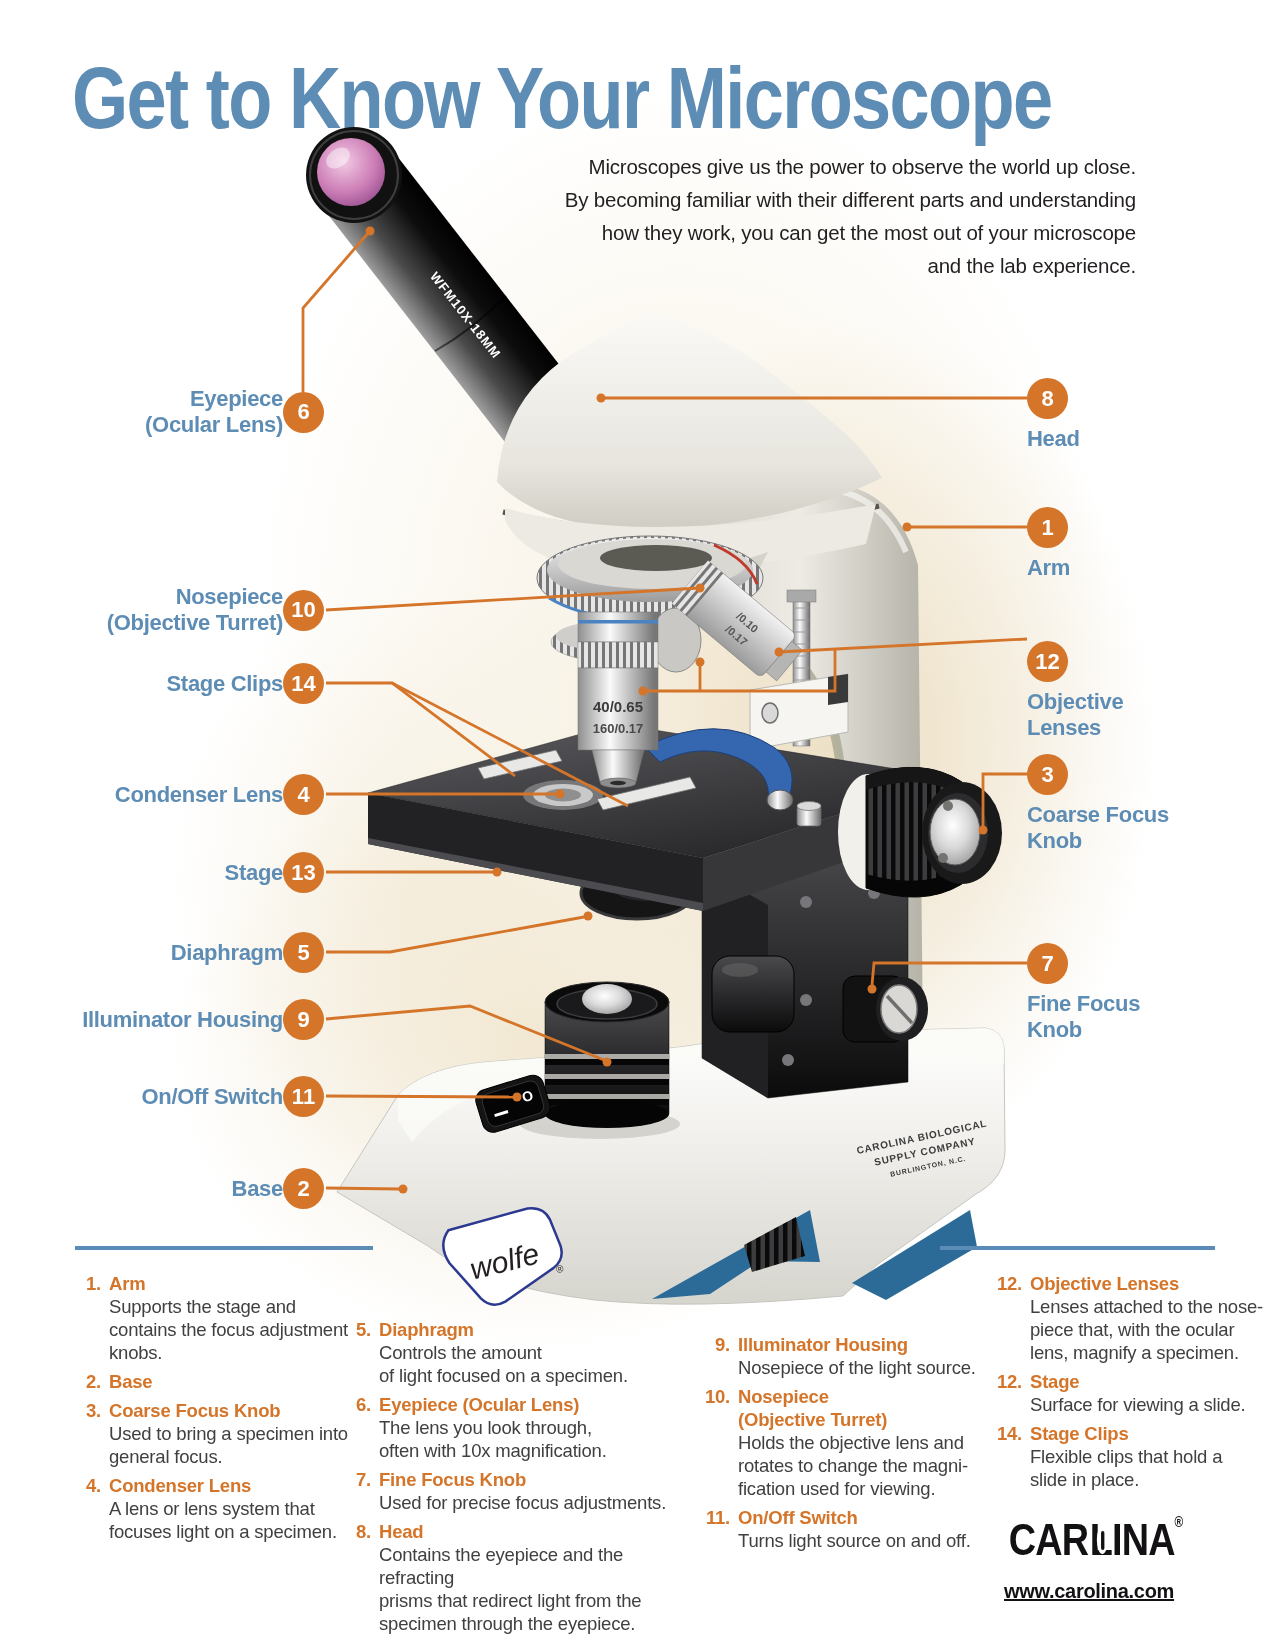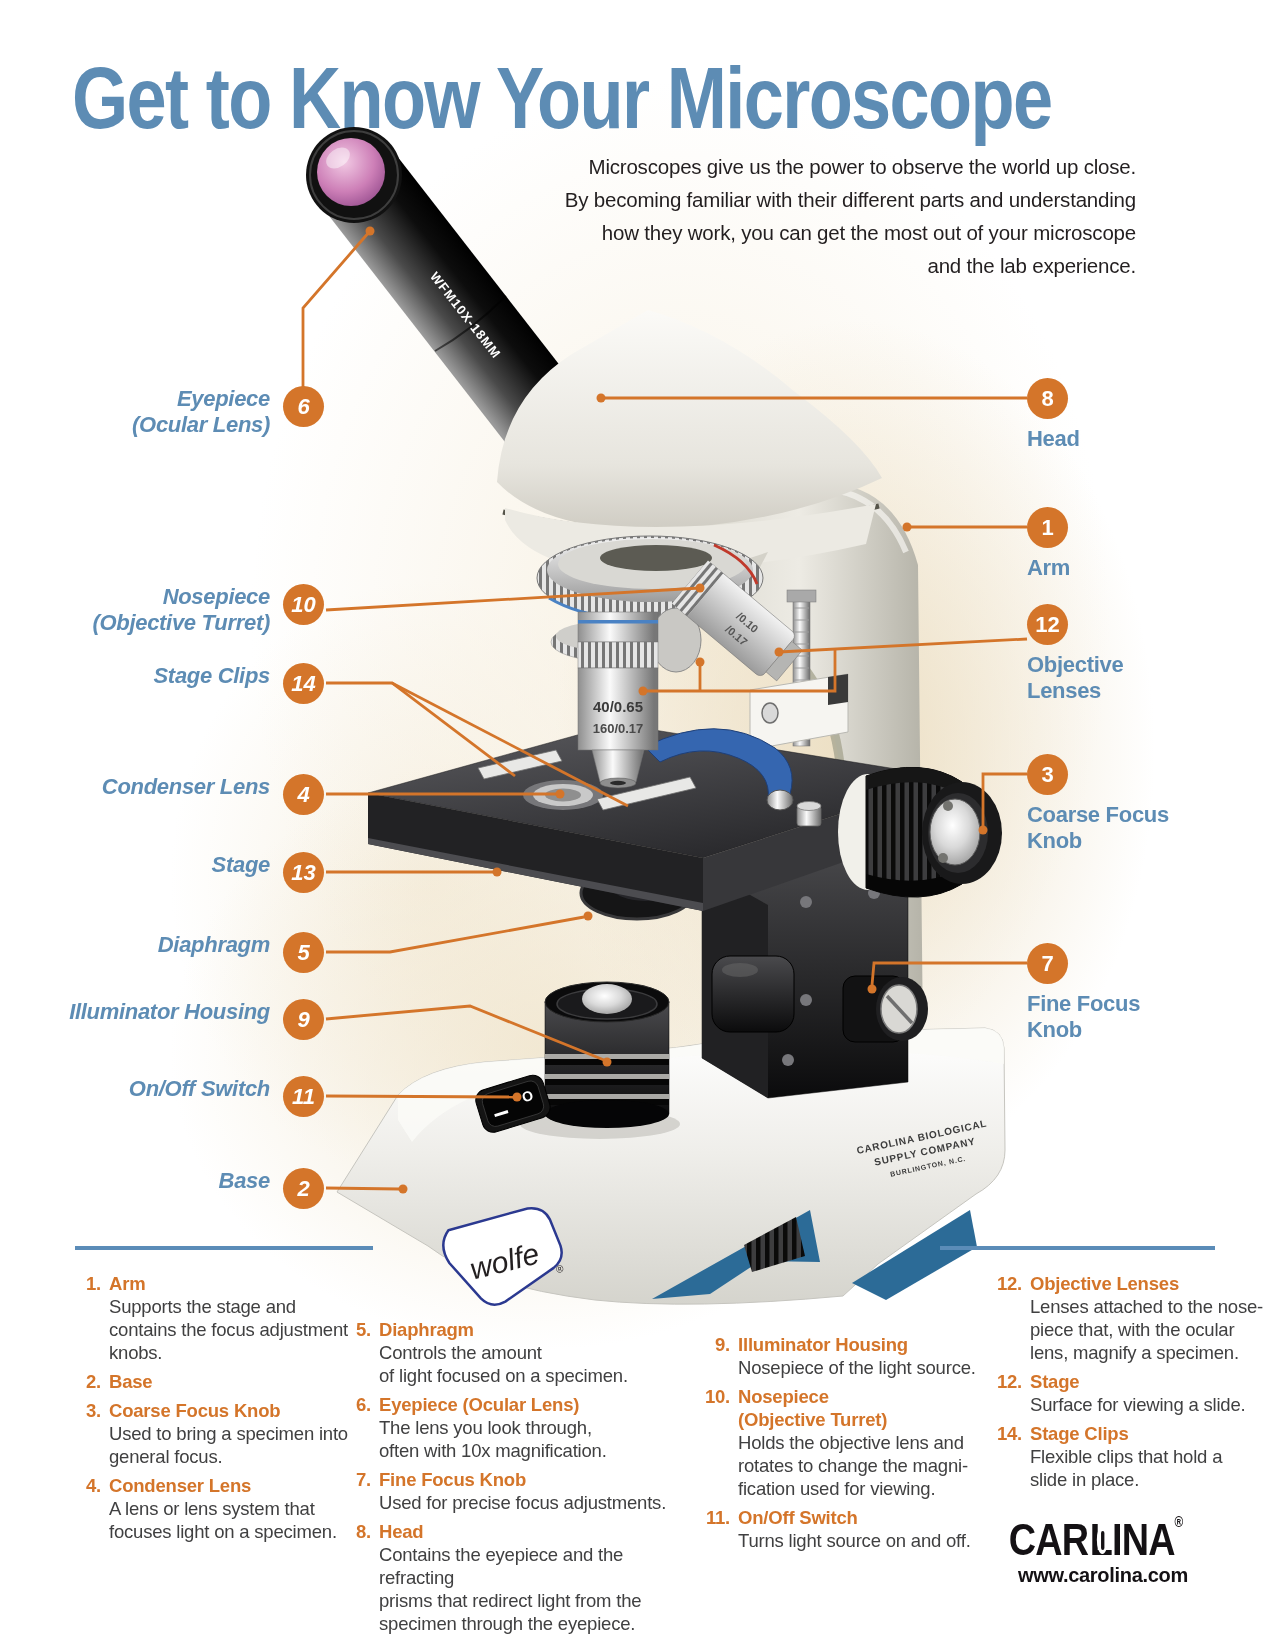--- a/index.html
+++ b/index.html
@@ -19,22 +19,22 @@
     position:absolute; left:72px; top:48px; font-size:88px; font-weight:bold;
     color:#5d8cb4; letter-spacing:-2px; white-space:nowrap;
     transform:scaleX(0.82); transform-origin:left top; line-height:100px;
   }
   .intro {
     position:absolute; left:436px; top:150px; width:700px; text-align:right;
     font-size:20.5px; line-height:33px; color:#231f20; letter-spacing:-0.2px; font-weight:500;
   }
   svg.scope { position:absolute; left:0; top:0; }
   .callout-row {
-    position:absolute; left:0; width:324px; display:flex; align-items:flex-start;
-    justify-content:flex-end; gap:13px;font-style:italic;
+    position:absolute; left:0; width:324px; display:flex; align-items:center;
+    justify-content:flex-end; 
   }
   .callout-label-left {
     color:#5d8cb4; font-weight:bold; font-size:22px; line-height:26px;
     text-align:right; white-space:pre-line; letter-spacing:-0.3px;
   }
   .badge {
     flex:0 0 41px; width:41px; height:41px; border-radius:50%; background:#d4752a;
     color:#fff; font-size:22px; font-weight:bold; display:flex; align-items:center;
     justify-content:center; box-sizing:border-box;
   }
@@ -48,31 +48,31 @@
   .divider { position:absolute; top:1246px; height:4px; background:#5b8cb8; }
   .divider.left  { left:75px;  width:298px; }
   .divider.right { left:940px; width:275px; }
   .def-col { position:absolute; font-size:18.5px; line-height:23px; color:#404041; letter-spacing:-0.2px; }
   .def-item { display:flex; margin-bottom:6px; }
   .def-num  { font-weight:bold; color:#d4752a; text-align:right; padding-right:8px; flex:none; }
   .num-w30 .def-num { width:26px; }
   .num-w44 .def-num { width:38px; }
   .def-term { font-weight:bold; color:#d4752a; white-space:pre-line; }
   .def-desc { white-space:pre-line; }
-  .logo-block { position:absolute; left:1004px; top:1516px; width:184px; text-align:right; color:#141114; }
+  .logo-block { position:absolute; left:1004px; top:1516px; width:184px; text-align:left; color:#141114; }
   .logo-row {
     display:flex; align-items:center; justify-content:center; white-space:nowrap;
     font-size:45px; font-weight:bold; letter-spacing:-1px;
     transform:scaleX(0.84); transform-origin:center; position:relative; height:48px;
   }
   .logo-o { display:inline-block; width:31px; height:38px; background:#141114; border-radius:50%; position:relative; margin:0 1px; }
   .logo-o::before { content:""; position:absolute; left:9px; top:5px; width:13px; height:28px; background:#fff; border-radius:50%; }
   .logo-o::after  { content:""; position:absolute; left:14px; top:10px; width:4px; height:19px; background:#141114; border-radius:2px; }
   .logo-reg { font-size:14px; align-self:flex-start; margin-top:-2px; letter-spacing:0; }
-  .website { font-size:20px; font-weight:bold; margin-top:0px; letter-spacing:-0.3px; }
+  .website { font-size:20px; font-weight:bold; margin-top:16px; letter-spacing:-0.3px;text-decoration:underline; }
 </style>
 </head>
 <body>
 
 <div class="page">
   <div class="bg-glow"></div>
 
   <div class="title">Get to Know Your Microscope</div>
 
   <div class="intro">
@@ -376,21 +376,21 @@
   </div>
 
   <div class="callout-right" style="top:378px;">
     <div class="badge">8</div>
     <div class="callout-label-right">Head</div>
   </div>
   <div class="callout-right" style="top:507px;">
     <div class="badge">1</div>
     <div class="callout-label-right">Arm</div>
   </div>
-  <div class="callout-right" style="top:604px;">
+  <div class="callout-right" style="top:641px;">
     <div class="badge">12</div>
     <div class="callout-label-right">Objective
 Lenses</div>
   </div>
   <div class="callout-right" style="top:754px;">
     <div class="badge">3</div>
     <div class="callout-label-right">Coarse Focus
 Knob</div>
   </div>
   <div class="callout-right" style="top:943px;">

